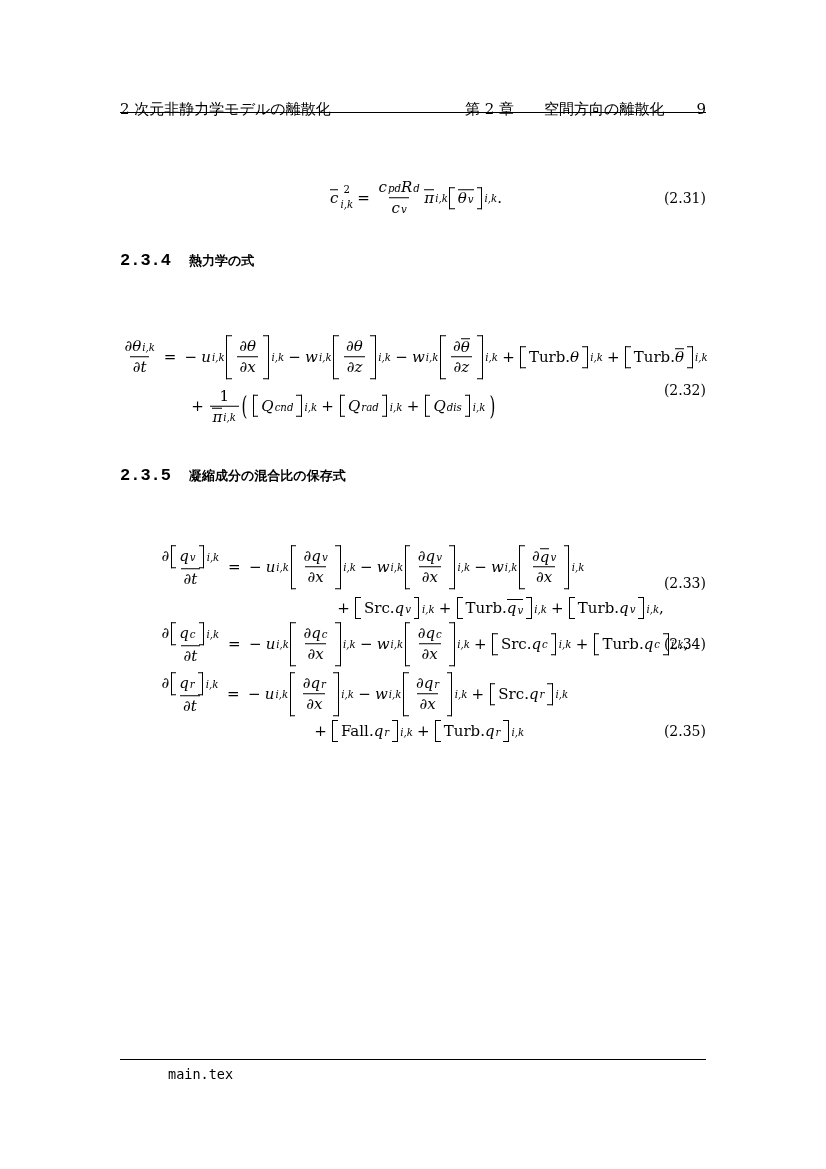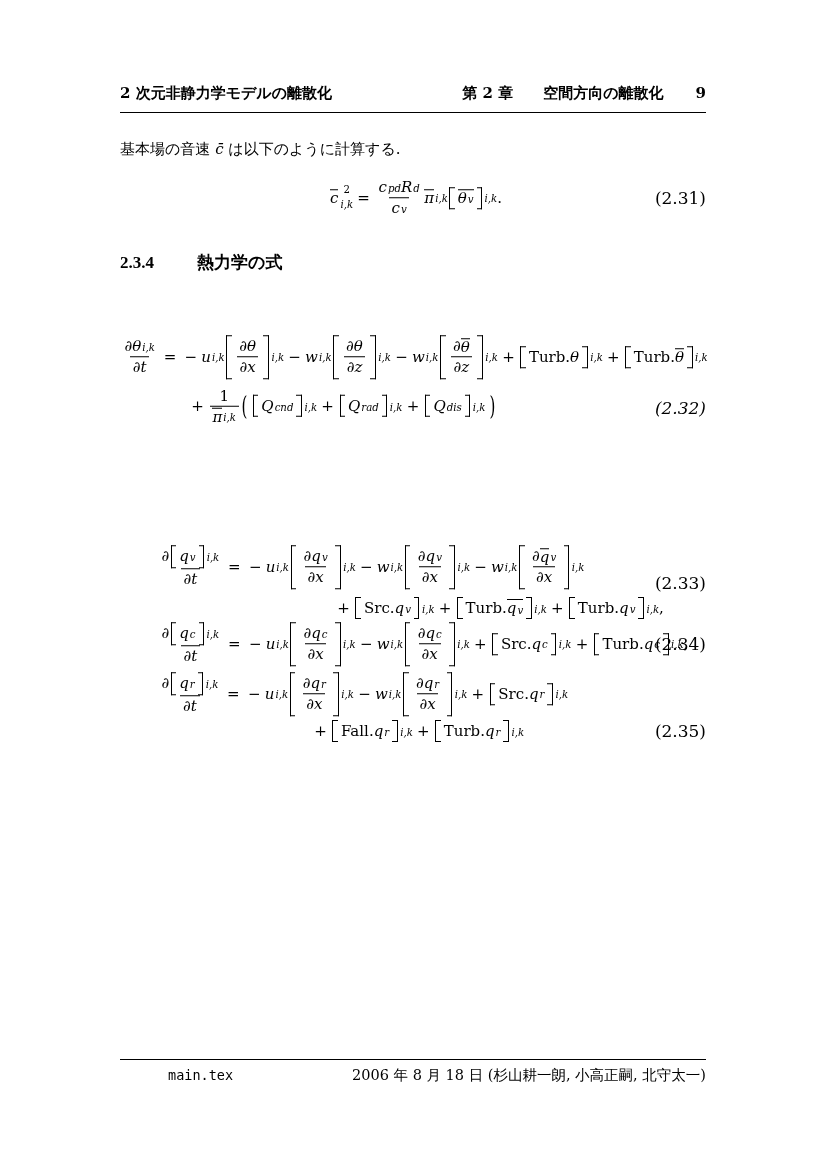--- a/index.html
+++ b/index.html
@@ -4,42 +4,42 @@
 <style>
   html,body{margin:0;padding:0;background:#ffffff;}
   .page{
     position:relative;width:826px;height:1169px;background:#ffffff;color:#000000;
     font-family:"DejaVu Serif","Liberation Serif",serif;overflow:hidden;
   }
   .rule{position:absolute;left:120px;width:586px;height:0;border-top:1px solid #000;}
   .rule-top{top:112px;}
   .rule-bottom{top:1059px;}
 
-  .runhead{position:absolute;left:120px;top:84px;width:586px;display:flex;
-    justify-content:space-between;align-items:center;font-weight:bold;font-size:15px;}
+  .runhead{position:absolute;left:120px;top:100px;width:586px;display:flex;
+    justify-content:space-between;align-items:center;font-weight:normal;font-size:15px;}
   .rh-right{display:flex;gap:8px;}
   .rh-chapter{margin-right:22px;}
   .rh-sectitle{margin-right:24px;}
 
   .intro{position:absolute;left:120px;top:139px;margin:0;font-size:15px;line-height:1.35;}
   .ivar{font-style:italic;}
 
   .sec{position:absolute;left:120px;margin:0;display:flex;align-items:baseline;}
-  .secnum{font-size:17px;font-weight:bold;font-family:Liberation Serif, serif;margin-right:18px;}
-  .sectitle{font-size:17px;font-weight:bold;font-family:Liberation Serif, serif;margin-left:25px;}
+  .secnum{font-size:17px;font-weight:bold;font-family:Liberation Mono, monospace;margin-right:18px;}
+  .sectitle{font-size:13px;font-weight:bold;font-family:Liberation Serif, serif;}
 
   .foot{position:absolute;left:120px;top:1066px;width:586px;display:flex;
     justify-content:space-between;align-items:baseline;}
   .foot-left{font-family:"DejaVu Sans Mono","Liberation Mono",monospace;font-size:13.5px;padding-left:48px;}
   .foot-right{font-size:14.5px;}
 
   
   .eqline{position:absolute;transform:translateY(-50%);display:flex;align-items:center;
     white-space:nowrap;font-size:15px;}
-  .eqnum{position:absolute;right:120px;transform:translateY(-50%);font-size:17px;}
+  .eqnum{position:absolute;right:120px;transform:translateY(-50%);font-size:14px;}
   .eqline span{display:inline-flex;align-items:center;}
   .mi{font-style:italic;}
   .mr{font-style:normal;}
   .mo{font-style:normal;margin:0 0.28em;}
   .mfrac{display:inline-flex;flex-direction:column;align-items:center;margin:0 0.12em;}
   .mnum,.mden{display:inline-flex;align-items:center;justify-content:center;
     padding:0 0.18em;line-height:1.25;}
   .mden{border-top:1px solid #000;padding-top:1px;}
   .msub{display:inline-flex;align-items:flex-end;}
   .msbase{display:inline-flex;align-items:center;}
@@ -64,21 +64,20 @@
   <header class="runhead">
     <span class="rh-left">2 次元非静力学モデルの離散化</span>
     <span class="rh-right">
       <span class="rh-chapter">第 2 章</span>
       <span class="rh-sectitle">空間方向の離散化</span>
       <span class="rh-page">9</span>
     </span>
   </header>
   <div class="rule rule-top"></div>
 
-  <p class="intro"><span>基本場の音速 </span><span class="ivar">c̄</span><span> は以下のように計算する.</span></p>
 
   <div class="eqline" style="left:330px;top:198px;">
       <span class="mss">
         <span class="msbase">
           <span class="mol">
             <span class="mi">c</span>
           </span>
         </span>
         <span class="msscol">
           <span class="msupx">
@@ -391,22 +390,26 @@
               </span>
             </span>
             <span class="msb">
               <span class="mi">i,k</span>
             </span>
           </span>
         </span>
         <span class="mparen">)</span>
       </span>
     </div>
-  <div class="eqnum" style="top:408px;font-style:italic;">(2.32)</div>
-
+  <div class="eqnum" style="top:390px;">(2.32)</div>
+
+  <h2 class="sec" style="top:466px;">
+    <span class="secnum">2.3.5</span>
+    <span class="sectitle">凝縮成分の混合比の保存式</span>
+  </h2>
 
   <div class="eqline" style="left:157px;top:567px;">
       <span class="mfrac">
         <span class="mnum">
           <span class="mi">∂</span>
           <span class="msub">
             <span class="msbase">
               <span class="mbrk">
                 <span class="mlb"></span>
                 <span class="mbody">
@@ -959,16 +962,15 @@
         <span class="msb">
           <span class="mi">i,k</span>
         </span>
       </span>
     </div>
   <div class="eqnum" style="top:731px;">(2.35)</div>
 
   <div class="rule rule-bottom"></div>
   <footer class="foot">
     <span class="foot-left">main.tex</span>
-    <span class="foot-right">2006 年 8 月 18 日 (杉山耕一朗, 小高正嗣, 北守太一)</span>
   </footer>
 
 </div>
 
 </body></html>

